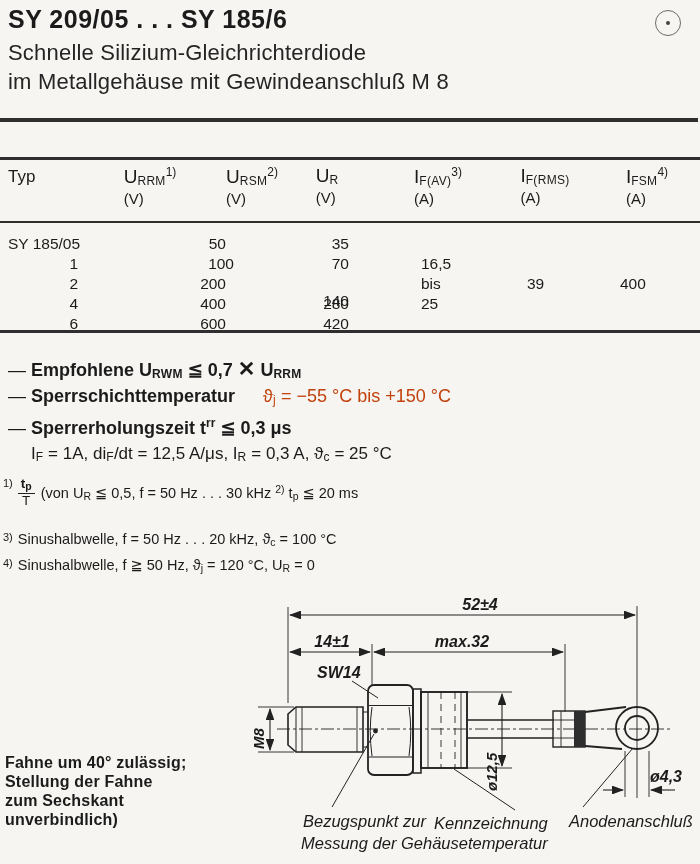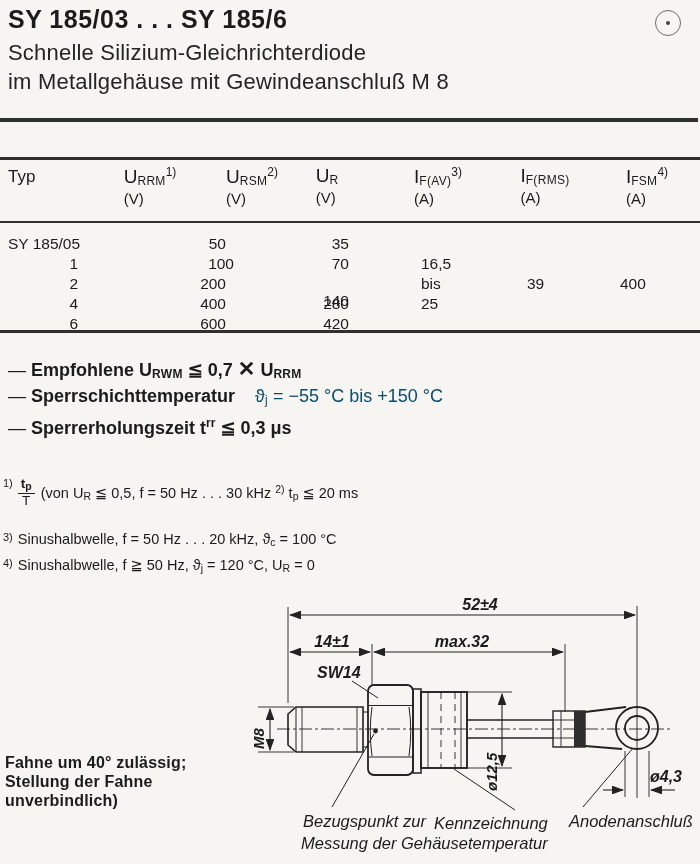--- a/index.html
+++ b/index.html
@@ -35,21 +35,21 @@
   .dimtxt{font:italic 700 16px "Liberation Sans", sans-serif;fill:#1b1b1b;}
   .dimtxt2{font:italic 700 15px "Liberation Sans", sans-serif;fill:#1b1b1b;}
   .captxt{font:italic 400 16.5px "Liberation Sans", sans-serif;fill:#1b1b1b;}
   .flagnote{font-size:16px;font-weight:700;line-height:19px;letter-spacing:0.2px;white-space:nowrap;}
 </style>
 </head>
 <body>
 
 <div class="page">
 
-  <div class="abs title" style="left:8px;top:5px">SY 185/03 . . . SY 185/6</div>
+  <div class="abs title" style="left:8px;top:5px">SY 209/05 . . . SY 185/6</div>
   <div class="abs mark" style="left:655px;top:10px"></div>
   <div class="abs subtitle" style="left:8px;top:40px">Schnelle Silizium-Gleichrichterdiode</div>
   <div class="abs subtitle" style="left:8px;top:69px">im Metallgehäuse mit Gewindeanschluß M 8</div>
 
   <div class="rule" style="top:118px;width:698px;height:4px"></div>
   <div class="rule" style="top:157px;width:700px;height:3px"></div>
   <div class="rule" style="top:221px;width:700px;height:2px"></div>
   <div class="rule" style="top:330px;width:700px;height:3px"></div>
 
   <div class="abs typh" style="left:8px;top:167px">Typ</div>
@@ -101,24 +101,27 @@
   <span class="abs cell" style="left:421px;top:295px">25</span>
 
   <span class="abs cell r" style="left:8px;top:315px;width:70px">6</span>
   <span class="abs cell r" style="left:168px;top:315px;width:58px">600</span>
   <span class="abs cell r" style="left:291px;top:315px;width:58px">420</span>
 
   <div class="abs note" style="left:8px;top:357px">
     <span class="dash">—</span><span class="nb"><span>Empfohlene U</span><span class="sub">RWM</span><span> ≦ 0,7 </span><span class="bigx">✕</span><span> U</span><span class="sub">RRM</span></span>
   </div>
   <div class="abs note" style="left:8px;top:386px">
-    <span class="dash">—</span><span class="nb">Sperrschichttemperatur</span><span style="margin-left:20px;color:#0c4a6e"><span>ϑ</span><span class="sub">j</span><span> = −55 °C bis +150 °C</span></span>
+    <span class="dash">—</span><span class="nb">Sperrschichttemperatur</span><span style="margin-left:28px;color:#c2410c"><span>ϑ</span><span class="sub">j</span><span> = −55 °C bis +150 °C</span></span>
   </div>
   <div class="abs note" style="left:8px;top:416px">
     <span class="dash">—</span><span class="nb"><span>Sperrerholungszeit t</span><span class="sup">rr</span><span> ≦ 0,3 μs</span></span>
+  </div>
+  <div class="abs note" style="left:31px;top:444px;font-size:17px">
+    <span>I</span><span class="sub">F</span><span> = 1A, di</span><span class="sub">F</span><span>/dt = 12,5 A/μs, I</span><span class="sub">R</span><span> = 0,3 A, </span><span>ϑ</span><span class="sub">c</span><span> = 25 °C</span>
   </div>
 
   <div class="abs fnline" style="left:3px;top:477px">
     <span class="fnm">1)</span>
     <span class="frac">
       <span class="ftop"><span>t</span><span class="ssub">p</span></span>
       <span>T</span>
     </span>
     <span><span>(von U</span><span class="ssub">R</span><span> ≦ 0,5, f = 50 Hz . . . 30 kHz </span><span class="ssup">2)</span><span> t</span><span class="ssub">p</span><span> ≦ 20 ms</span></span>
   </div>
@@ -127,20 +130,21 @@
     <span><span>Sinushalbwelle, f = 50 Hz . . . 20 kHz, </span><span>ϑ</span><span class="ssub">c</span><span> = 100 °C</span></span>
   </div>
   <div class="abs fnline" style="left:3px;top:557px">
     <span class="fnm">4)</span>
     <span><span>Sinushalbwelle, f ≧ 50 Hz, </span><span>ϑ</span><span class="ssub">j</span><span> = 120 °C, U</span><span class="ssub">R</span><span> = 0</span></span>
   </div>
 
   <div class="abs flagnote" style="left:5px;top:753px">
     <div>Fahne um 40° zulässig;</div>
     <div>Stellung der Fahne</div>
+    <div>zum Sechskant</div>
     <div>unverbindlich)</div>
   </div>
 
   <svg class="abs" style="left:0;top:585px" width="700" height="279" viewBox="0 585 700 279">
     <defs>
       <marker id="arr" markerWidth="11" markerHeight="8" refX="10" refY="4" orient="auto-start-reverse">
         <path d="M0,0 L11,4 L0,8 Z" fill="#222"></path>
       </marker>
     </defs>
 

